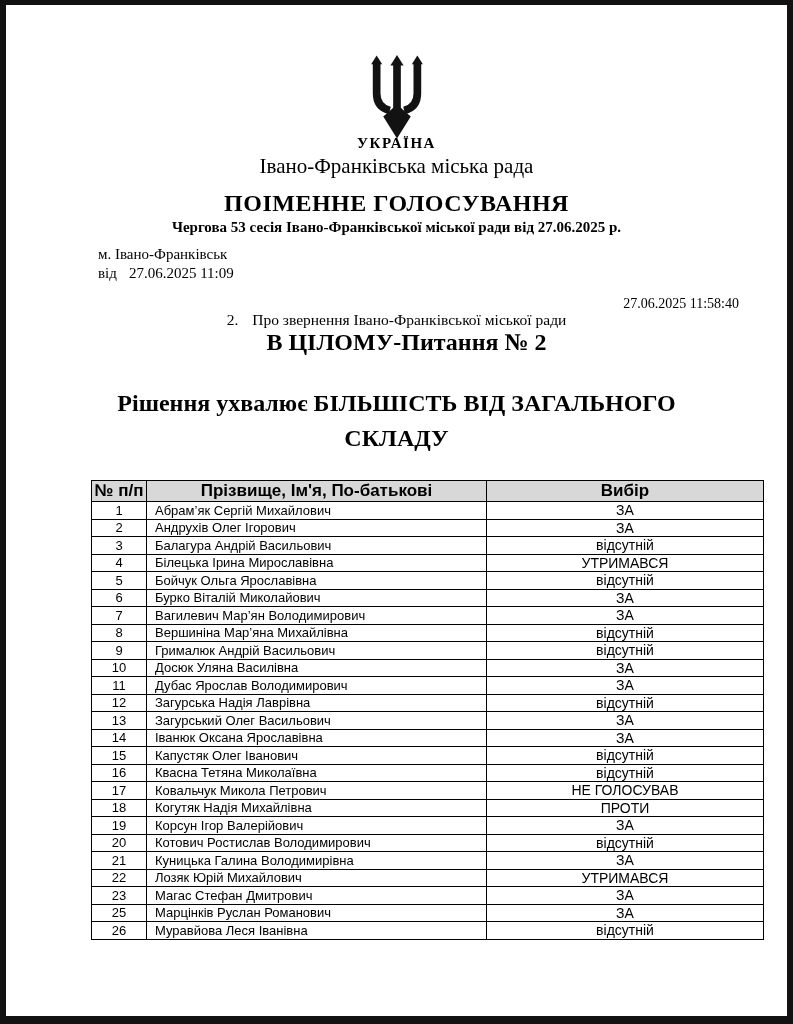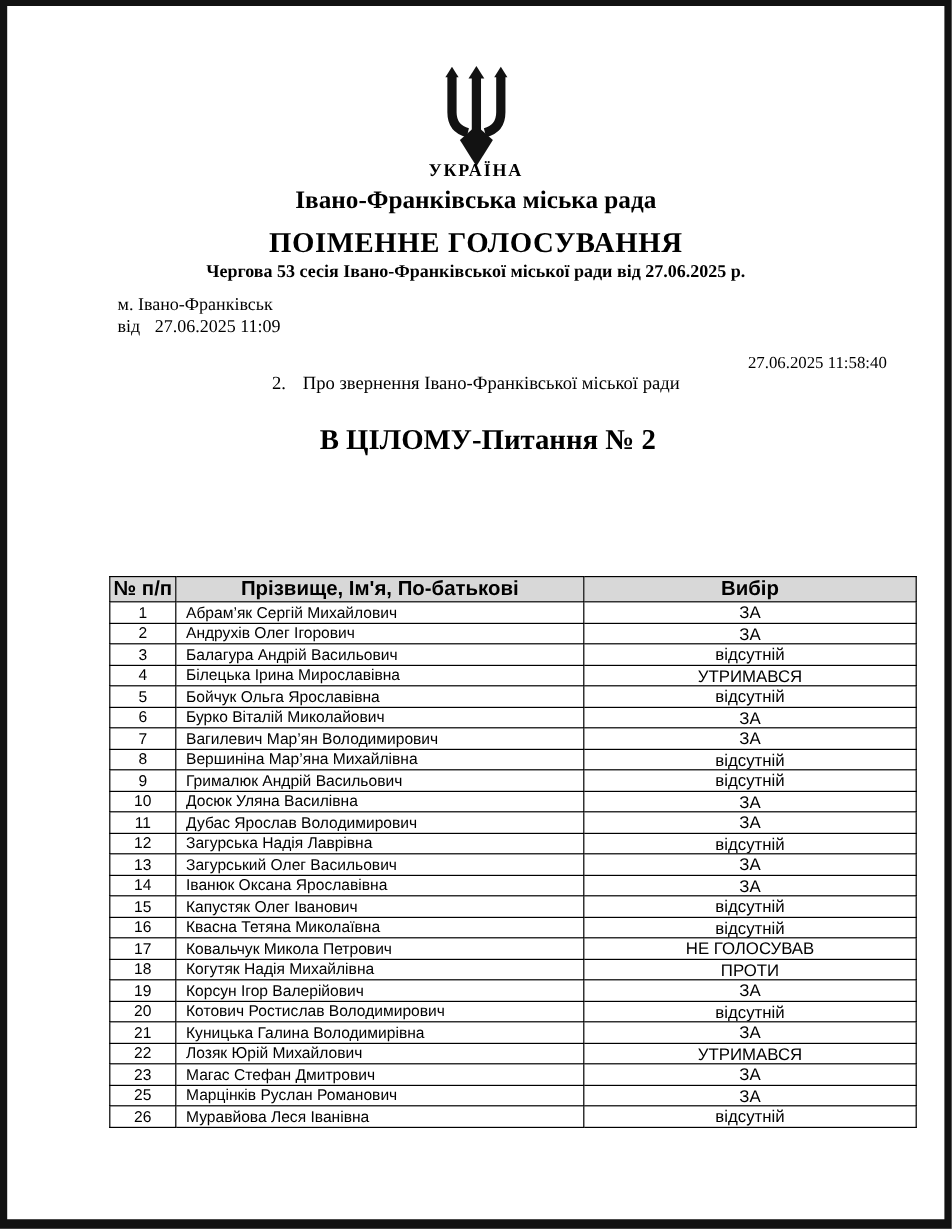--- a/index.html
+++ b/index.html
@@ -22,21 +22,21 @@
 
   .emblem-wrap { top: 50px; }
   .emblem-wrap svg { display: inline-block; }
 
   .country {
     top: 130px;
     font-weight: bold; font-size: 15px; letter-spacing: 1.5px;
   }
   .council {
     top: 149px;
-    font-weight: bold; font-size: 21px;
+    font-weight: normal; font-size: 21px;
   }
   .doc-title {
     top: 185px;
     font-weight: bold; font-size: 24px; letter-spacing: 0.5px; text-align: center;
   }
   .session-line {
     top: 214px;
     font-weight: bold; font-size: 15px;
   }
   .meta {
@@ -47,21 +47,21 @@
   .print-ts {
     position: absolute; top: 291px; right: 48px;
     font-size: 14px;
   }
   .agenda {
     top: 306px;
     font-size: 15.5px;
   }
   .agenda .agenda-num { margin-right: 14px; }
   .scope-title {
-    top: 349px;
+    top: 324px;
     font-weight: bold; font-size: 24px; margin-left: 20px;
   }
   .decision-rule {
     top: 381px;
     font-weight: bold; font-size: 24px; line-height: 35px;
   }
 
   table.vote-table {
     position: absolute; left: 85px; top: 475px;
     width: 672px;
@@ -119,20 +119,24 @@
   </div>
 
   <div class="print-ts">27.06.2025 11:58:40</div>
 
   <div class="centered agenda">
     <span class="agenda-num">2.</span><span>Про звернення Івано-Франківської міської ради</span>
   </div>
 
   <div class="centered scope-title">В ЦІЛОМУ-Питання № 2</div>
 
+  <div class="centered decision-rule">
+    <div>Рішення ухвалює БІЛЬШІСТЬ ВІД ЗАГАЛЬНОГО</div>
+    <div>СКЛАДУ</div>
+  </div>
 
   <table class="vote-table">
     <colgroup>
       <col class="col-num">
         <col class="col-name">
         <col class="col-vote">
     </colgroup>
     <thead>
       <tr>
         <th>№ п/п</th>

